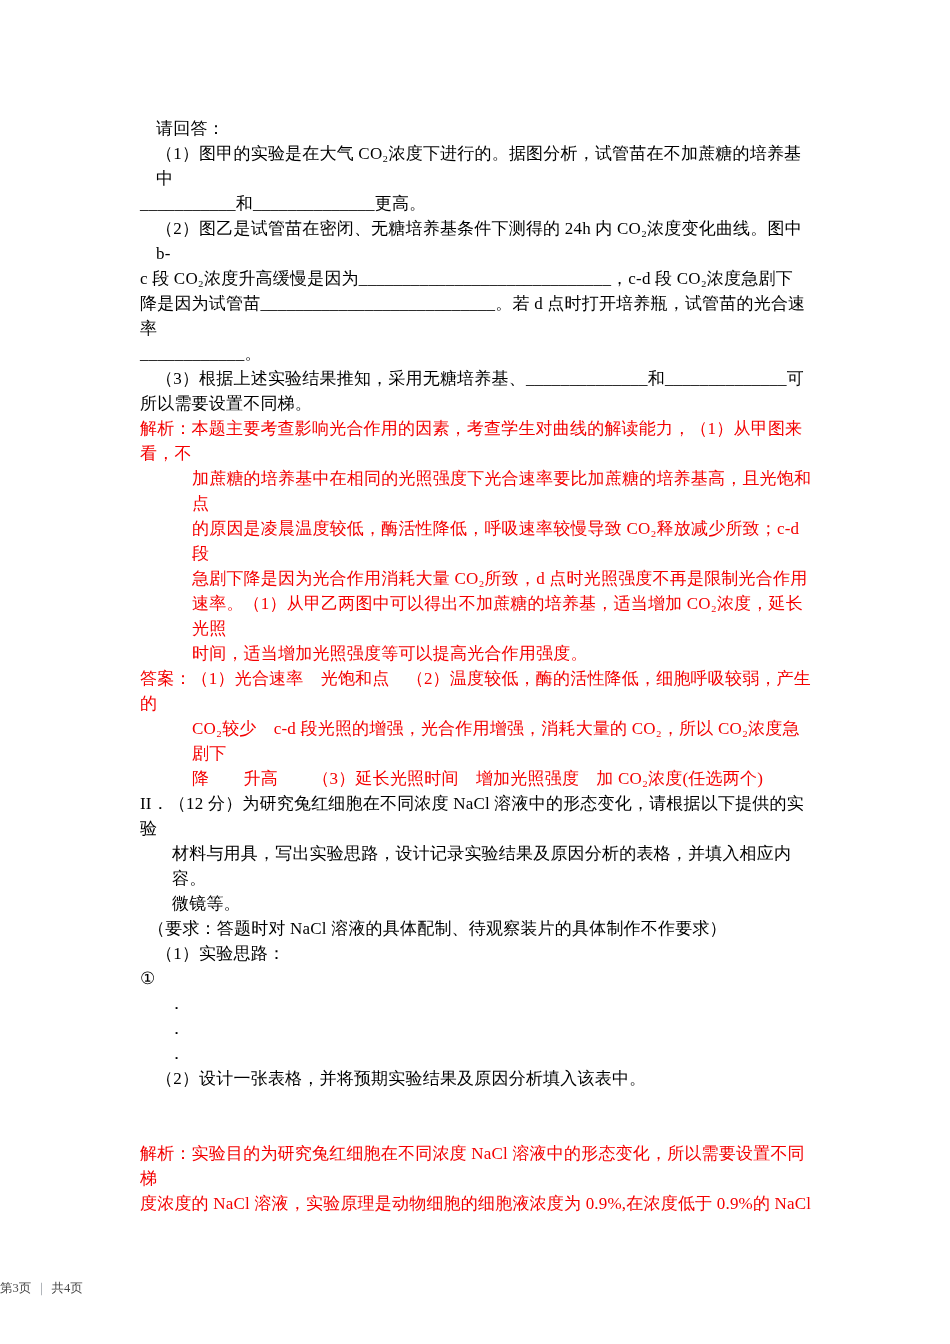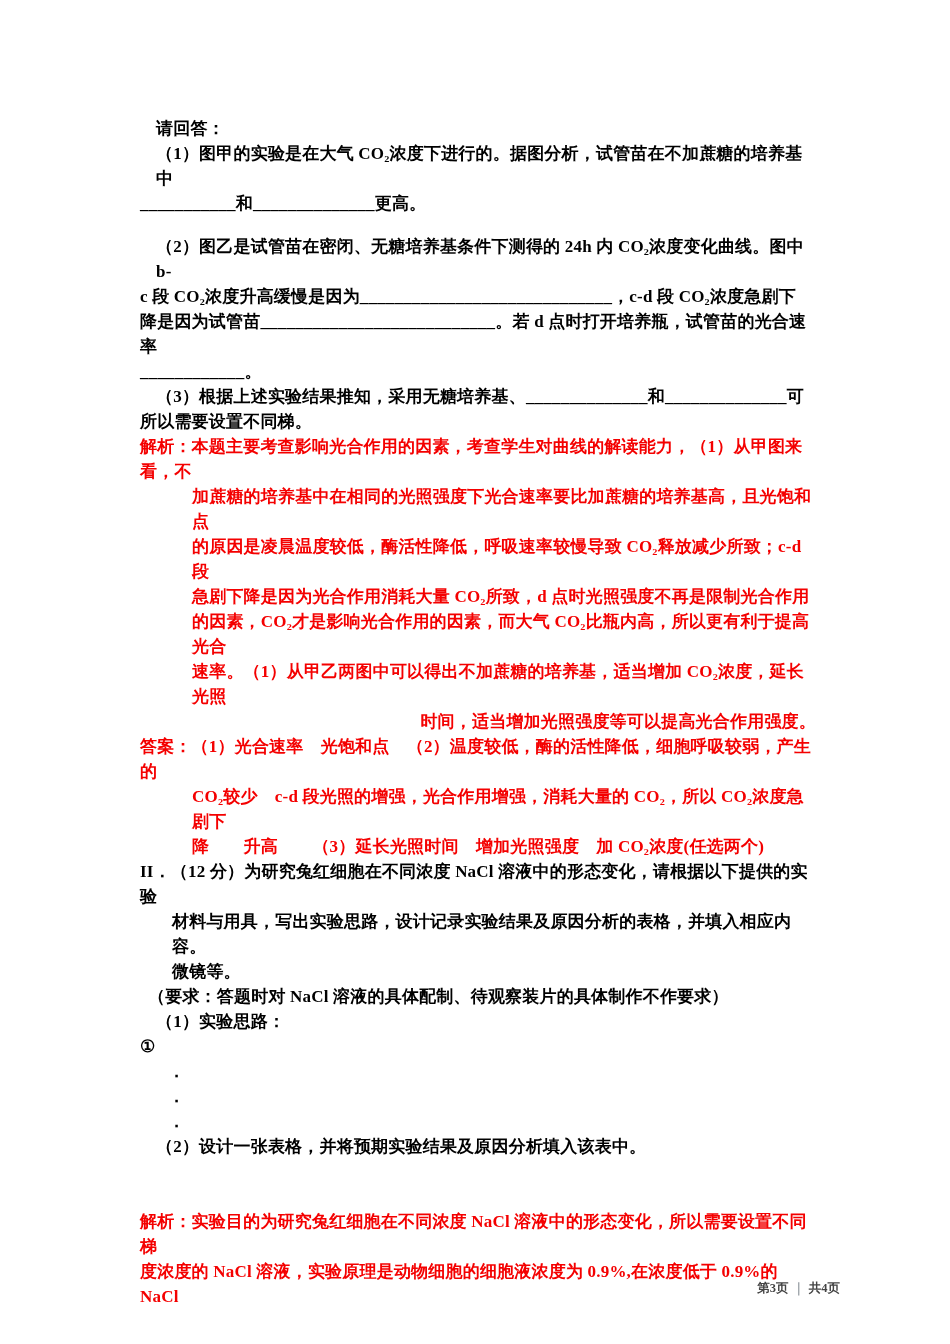--- a/index.html
+++ b/index.html
@@ -6,21 +6,20 @@
   body {
     background: #ffffff;
     font-family: "Liberation Serif", "DejaVu Serif", serif;
   }
   .page {
     position: relative;
     width: 840px;
     height: 1344px;
     background: #ffffff;
     overflow: hidden;
-    font-weight: bold;
   }
   .content {
     position: absolute;
     left: 140px;
     top: 116px;
     width: 676px;
   }
   .line {
     font-size: 17px;
     line-height: 25px;
@@ -28,51 +27,50 @@
     color: #000000;
     white-space: pre-wrap;
     letter-spacing: 0.2px;
   }
   .line.red { color: var(--red, #f40000); }
   .footer {
     position: absolute;
     left: 0;
     right: 0;
     top: 1280px;
-    text-align: right;
+    text-align: left;
     font-size: 12.5px;
     color: #444444;
   }
   .footer .sep { color: #9aa0a6; margin: 0 4px; }
 </style>
 </head>
 <body>
 
 <div class="page">
 
   <div class="content">
 
     <div>
 
     <div class="line" style="padding-left: 16px;">请回答：</div>
         <div class="line" style="padding-left: 16px;">（1）图甲的实验是在大气 CO₂浓度下进行的。据图分析，试管苗在不加蔗糖的培养基中</div>
         <div class="line">___________和______________更高。</div>
-        <div class="line" style="padding-left: 16px; margin-top: 18px;">（2）图乙是试管苗在密闭、无糖培养基条件下测得的 24h 内 CO₂浓度变化曲线。图中 b-</div>
+        <div class="line" style="padding-left: 16px;">（2）图乙是试管苗在密闭、无糖培养基条件下测得的 24h 内 CO₂浓度变化曲线。图中 b-</div>
         <div class="line">c 段 CO₂浓度升高缓慢是因为_____________________________，c-d 段 CO₂浓度急剧下</div>
         <div class="line">降是因为试管苗___________________________。若 d 点时打开培养瓶，试管苗的光合速率</div>
         <div class="line">____________。</div>
         <div class="line" style="padding-left: 16px;">（3）根据上述实验结果推知，采用无糖培养基、______________和______________可</div>
         <div class="line">所以需要设置不同梯。</div>
         <div class="line red">解析：本题主要考查影响光合作用的因素，考查学生对曲线的解读能力，（1）从甲图来看，不</div>
         <div class="line red" style="padding-left: 52px;">加蔗糖的培养基中在相同的光照强度下光合速率要比加蔗糖的培养基高，且光饱和点</div>
         <div class="line red" style="padding-left: 52px;">的原因是凌晨温度较低，酶活性降低，呼吸速率较慢导致 CO₂释放减少所致；c-d 段</div>
         <div class="line red" style="padding-left: 52px;">急剧下降是因为光合作用消耗大量 CO₂所致，d 点时光照强度不再是限制光合作用</div>
-        <div class="line red" style="padding-left: 52px;">的因素，CO₂才是影响光合作用的因素，而大气 CO₂比瓶内高，所以更有利于提高光合</div>
         <div class="line red" style="padding-left: 52px;">速率。（1）从甲乙两图中可以得出不加蔗糖的培养基，适当增加 CO₂浓度，延长光照</div>
-        <div class="line red" style="padding-left: 52px; text-align: right;">时间，适当增加光照强度等可以提高光合作用强度。</div>
+        <div class="line red" style="padding-left: 52px;">时间，适当增加光照强度等可以提高光合作用强度。</div>
         <div class="line red">答案：（1）光合速率　光饱和点　（2）温度较低，酶的活性降低，细胞呼吸较弱，产生的</div>
         <div class="line red" style="padding-left: 52px;">CO₂较少　c-d 段光照的增强，光合作用增强，消耗大量的 CO₂，所以 CO₂浓度急剧下</div>
         <div class="line red" style="padding-left: 52px;">降　　升高　　（3）延长光照时间　增加光照强度　加 CO₂浓度(任选两个)</div>
         <div class="line">II．（12 分）为研究兔红细胞在不同浓度 NaCl 溶液中的形态变化，请根据以下提供的实验</div>
         <div class="line" style="padding-left: 32px;">材料与用具，写出实验思路，设计记录实验结果及原因分析的表格，并填入相应内容。</div>
         <div class="line" style="padding-left: 32px;">微镜等。</div>
         <div class="line" style="padding-left: 8px;">（要求：答题时对 NaCl 溶液的具体配制、待观察装片的具体制作不作要求）</div>
         <div class="line" style="padding-left: 16px;">（1）实验思路：</div>
         <div class="line">①</div>
         <div class="line" style="padding-left: 28px;">．</div>

